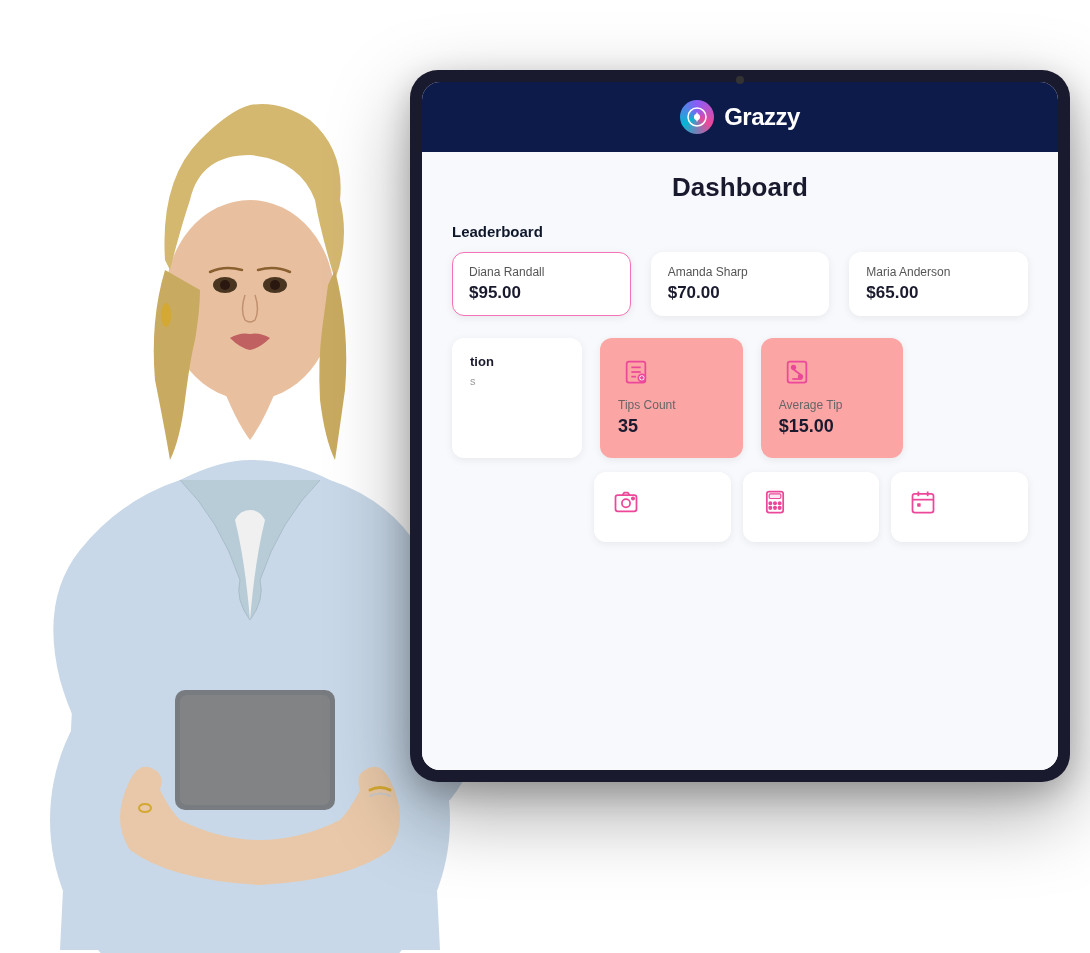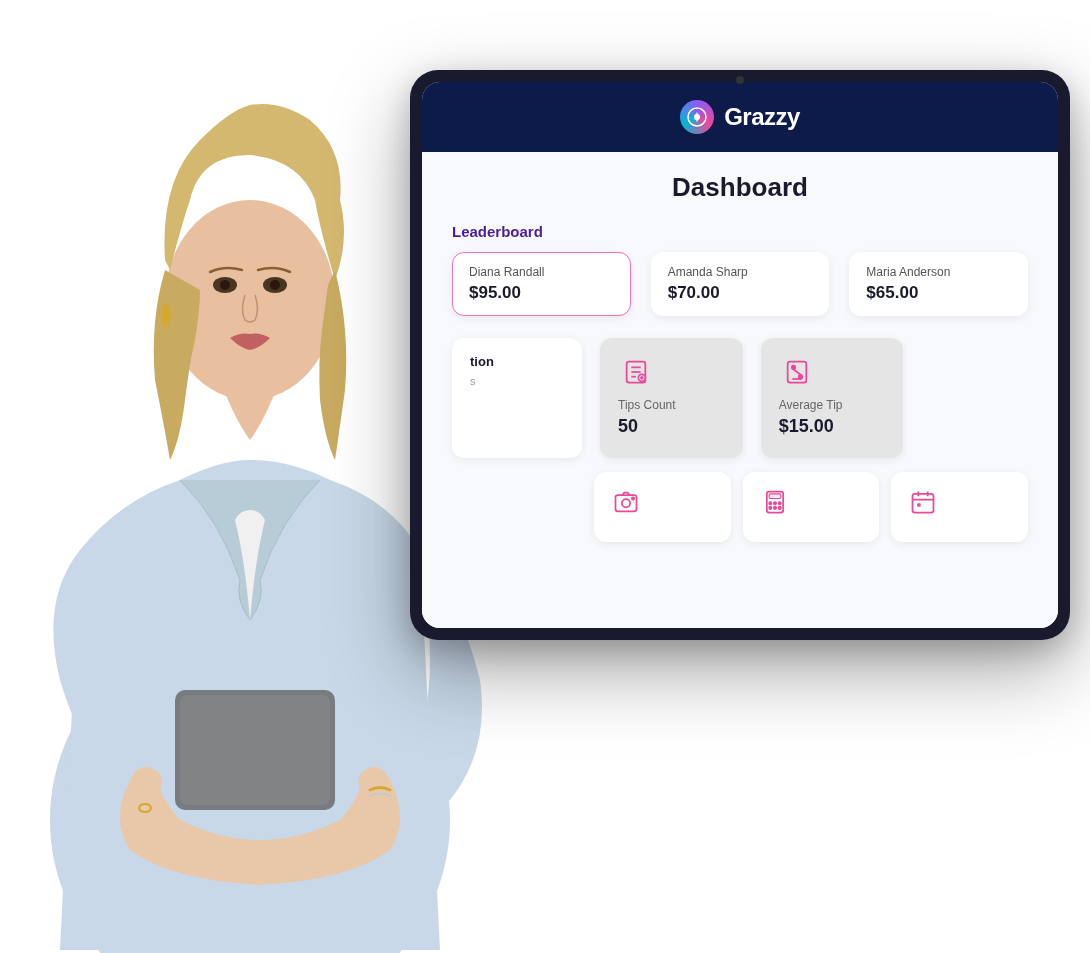--- a/index.html
+++ b/index.html
@@ -12,21 +12,21 @@
       position: relative;
       overflow: hidden;
     }
 
     
     .tablet-container {
       position: absolute;
       right: 20px;
       top: 70px;
       width: 660px;
-      height: 570px;
+      height: 712px;
       z-index: 3;
     }
 
     .tablet-frame {
       width: 100%;
       height: 100%;
       background: #1a1a2e;
       border-radius: 28px;
       padding: 12px;
       box-shadow: 0 30px 80px rgba(0,0,0,0.35), 0 10px 30px rgba(0,0,0,0.2);
@@ -92,21 +92,21 @@
       text-align: center;
       font-size: 26px;
       font-weight: 800;
       color: #1a1a2e;
       margin-bottom: 20px;
     }
 
     .section-label {
       font-size: 15px;
       font-weight: 700;
-      color: #4c1d95;
+      color: #0f172a;
       margin-bottom: 12px;
     }
 
     
     .leaderboard-row {
       display: flex;
       gap: 20px;
       margin-bottom: 22px;
     }
 
@@ -129,21 +129,21 @@
       margin-bottom: 4px;
     }
 
     .leaderboard-card .amount {
       font-size: 17px;
       font-weight: 700;
       color: #1a1a2e;
     }
 
     .stat-card {
-      background: #e5e5e5;
+      background: #fca5a5;
       border-radius: 12px;
       padding: 16px 18px;
       flex: 1;
       box-shadow: 0 2px 8px rgba(0,0,0,0.07);
       display: flex;
       flex-direction: column;
     }
 
     .stat-card .stat-icon {
       font-size: 22px;
@@ -287,21 +287,21 @@
                 <rect x="4" y="3" width="16" height="18" rx="2"></rect>
                 <line x1="8" y1="8" x2="16" y2="8"></line>
                 <line x1="8" y1="12" x2="16" y2="12"></line>
                 <line x1="8" y1="16" x2="12" y2="16"></line>
                 <circle cx="17" cy="17" r="3" fill="#fce7f3" stroke="#ec4899"></circle>
                 <line x1="17" y1="15.5" x2="17" y2="18.5" stroke="#ec4899"></line>
                 <line x1="15.5" y1="17" x2="18.5" y2="17" stroke="#ec4899"></line>
               </svg>
             </div>
             <div class="stat-label">Tips Count</div>
-            <div class="stat-value">50</div>
+            <div class="stat-value">35</div>
           </div>
 
           <div class="stat-card">
             <div class="stat-icon icon-avg">
               <svg viewBox="0 0 24 24" fill="none" stroke="#ec4899" stroke-width="1.5">
                 <rect x="4" y="3" width="16" height="18" rx="2"></rect>
                 <line x1="8" y1="9" x2="16" y2="15" stroke="#ec4899"></line>
                 <circle cx="9" cy="8" r="1.5" fill="#ec4899"></circle>
                 <circle cx="15" cy="16" r="1.5" fill="#ec4899"></circle>
                 <line x1="8" y1="18" x2="16" y2="18"></line>

